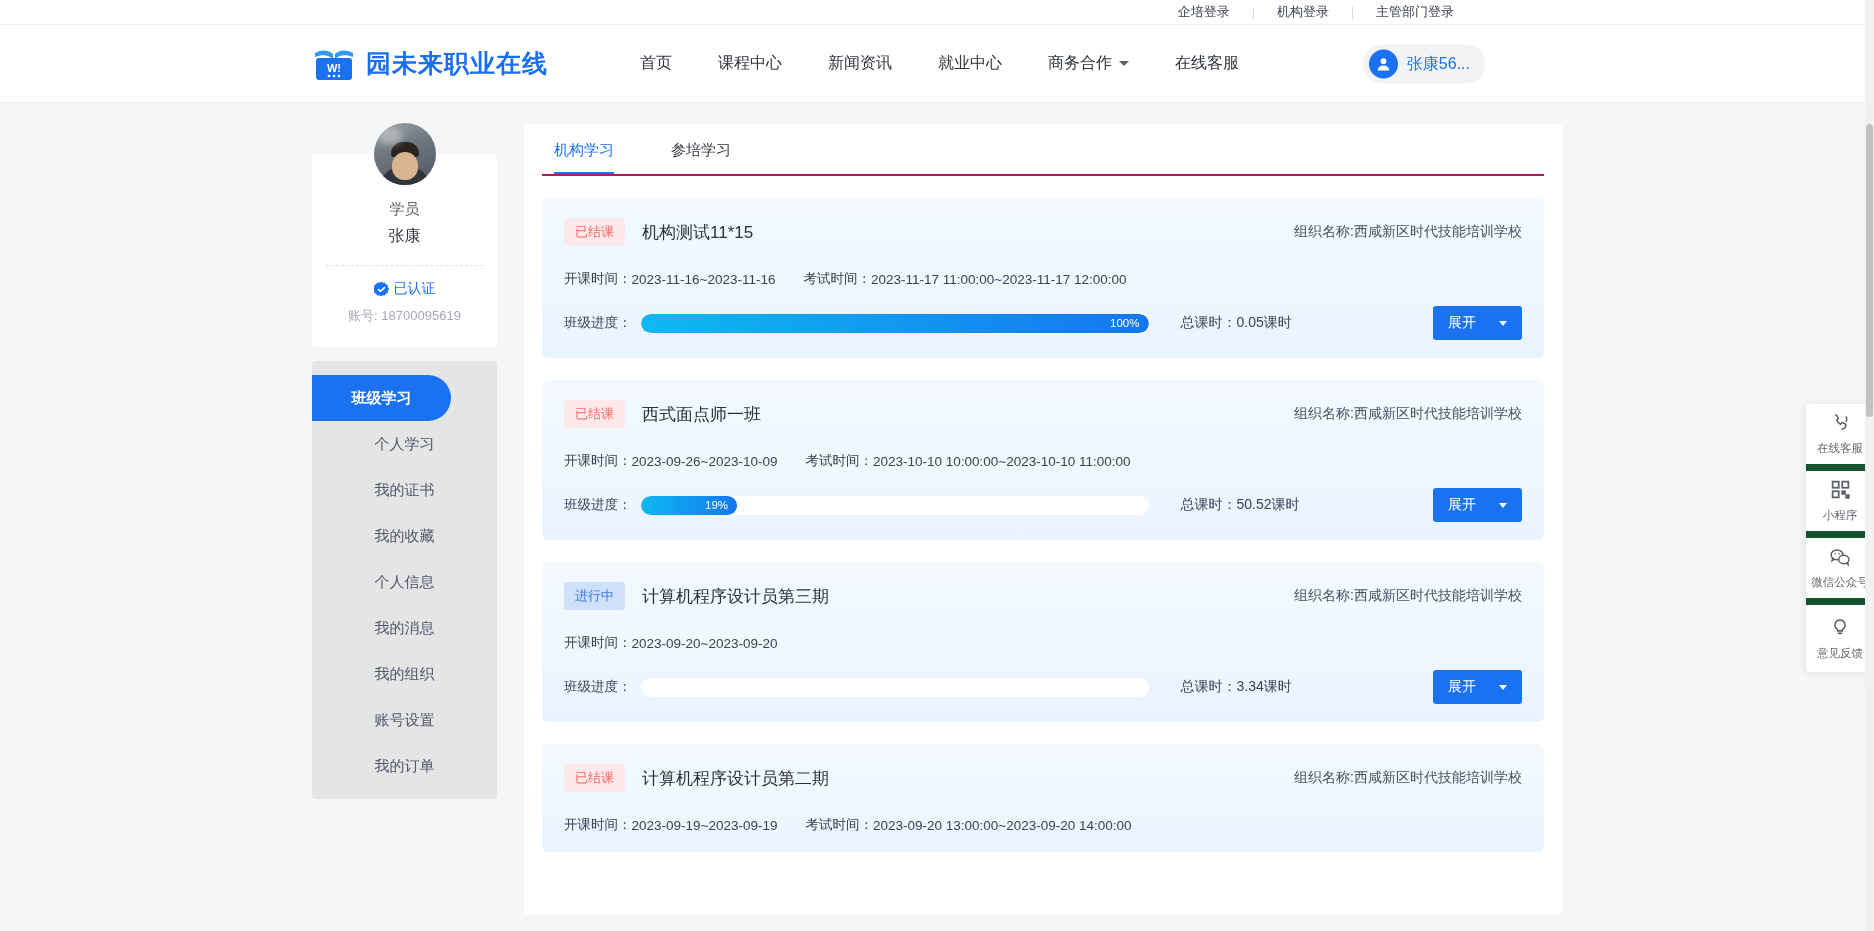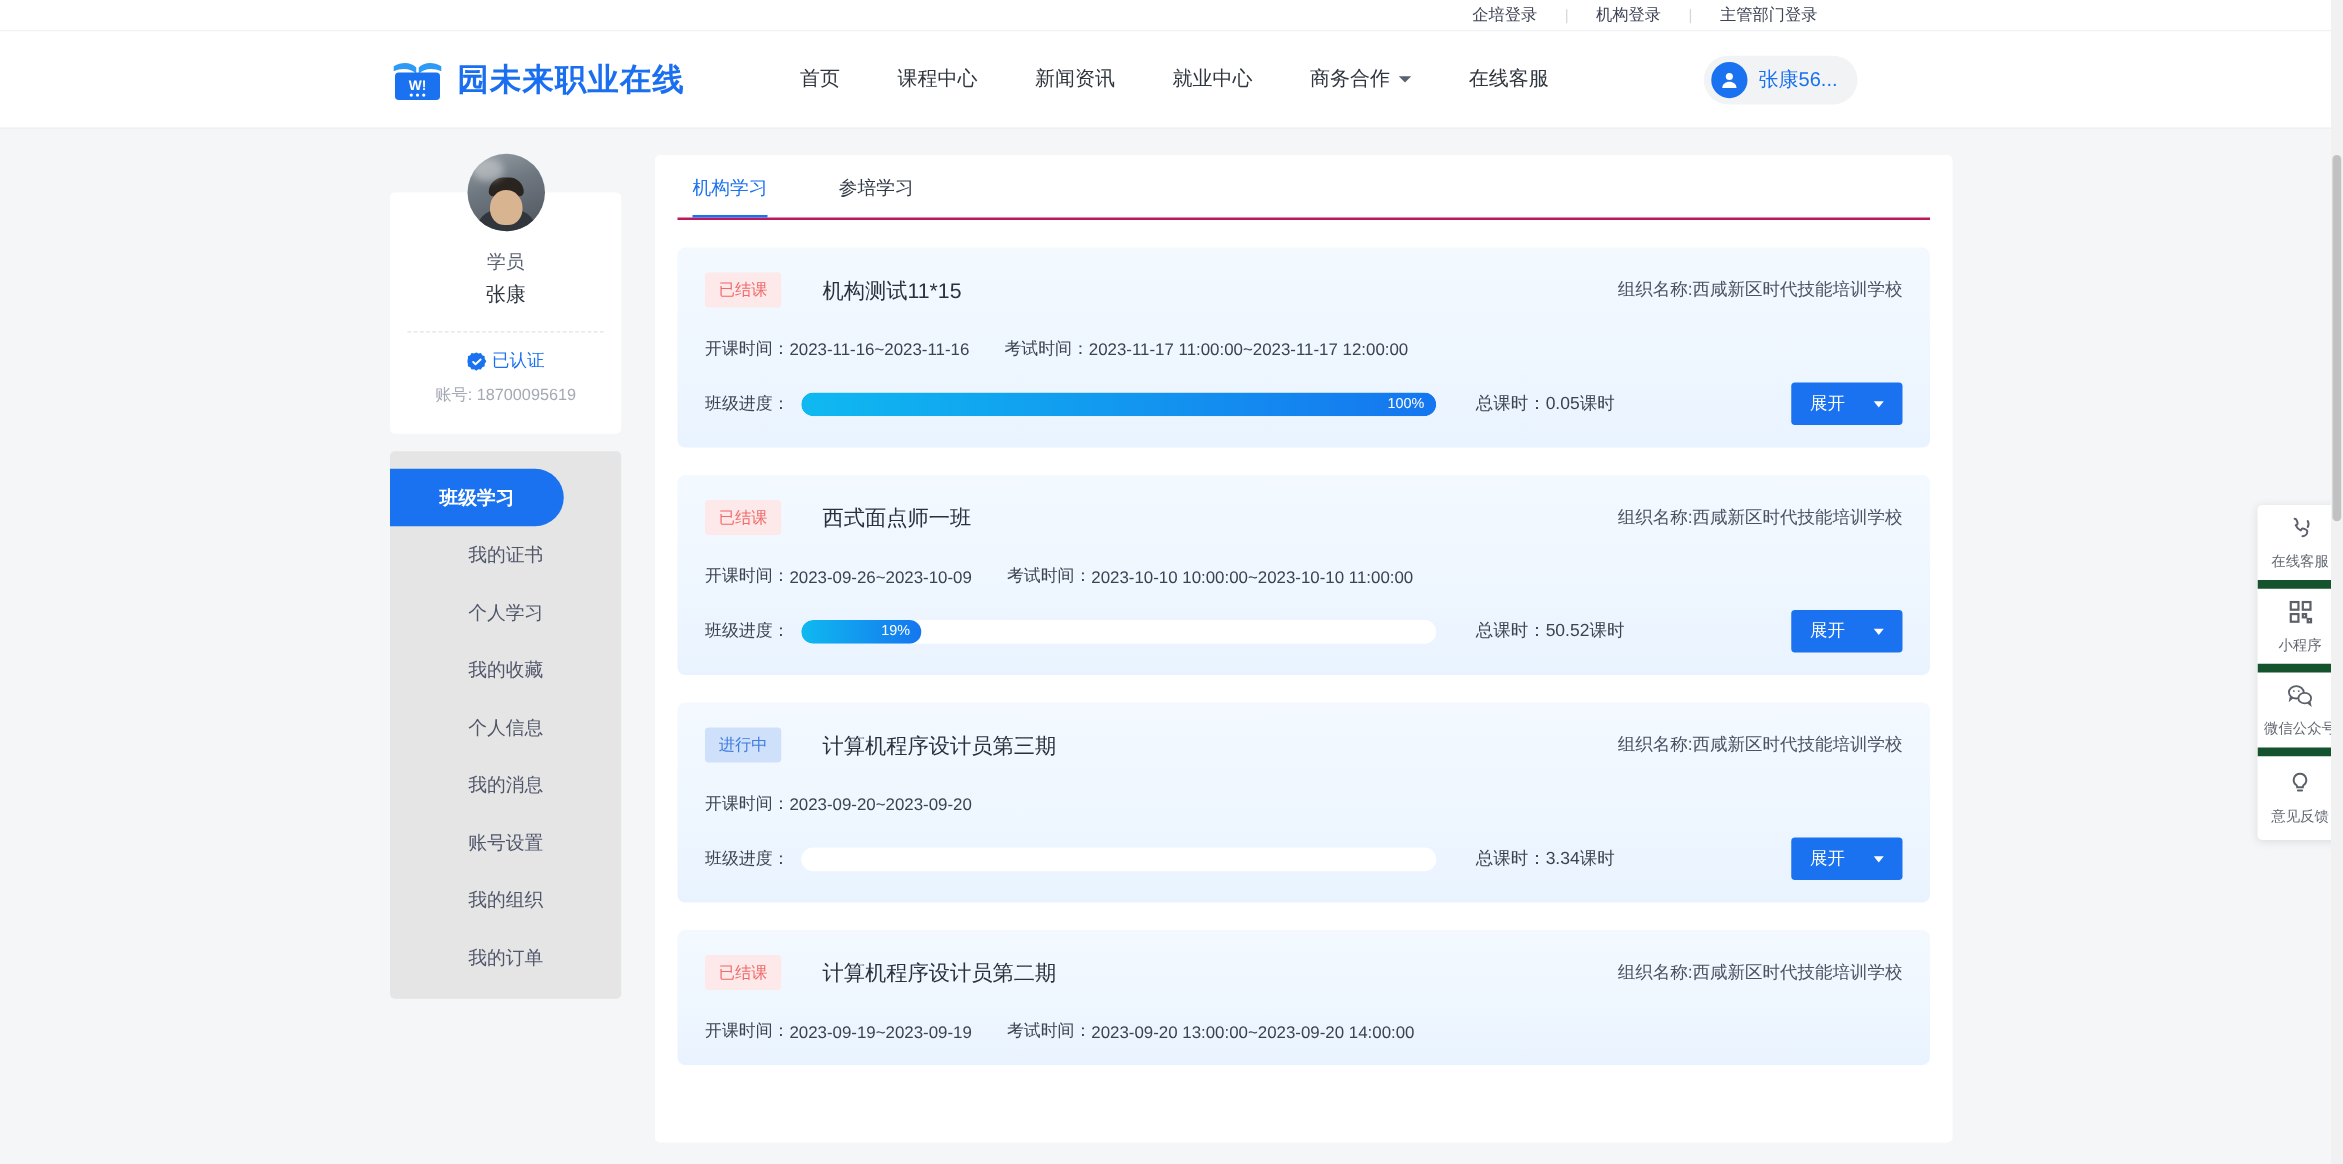--- a/index.html
+++ b/index.html
@@ -131,21 +131,21 @@
   .tab.active::after {
     content: ""; position: absolute; left: 0; right: 0; bottom: -1px;
     height: 2px; background: #1a72f0;
   }
 
   .card {
     margin: 22px 0 0 0; border-radius: 6px; padding: 20px 22px 18px 22px;
     background: linear-gradient(180deg,#f3f9ff 0%,#eef6ff 60%,#e9f3ff 100%);
     position: relative;
   }
-  .card-top { display: flex; align-items: center; gap: 16px; }
+  .card-top { display: flex; align-items: center; }
   .badge {
     font-size: 13px; padding: 5px 11px; border-radius: 3px; flex: none;
     white-space: nowrap;
   }
   .badge.finished { background: #fde9e9; color: #f06a6a; }
   .badge.ongoing  { background: #cfe0fb; color: #3d7ce0; }
   .card-title { font-size: 17px; color: #2b313c; margin-left: 17px; white-space: nowrap; }
   .card-org {
     margin-left: auto; font-size: 14px; color: #4a5160; white-space: nowrap;
   }
@@ -279,39 +279,39 @@
         <span class="verified-text">已认证</span>
       </div>
       <div class="prof-account">账号: 18700095619</div>
     </div>
 
     <div class="menu-card">
       <div class="menu-item active">
         <span>班级学习</span>
       </div>
       <div class="menu-item">
+        <span>个人学习</span>
+      </div>
+      <div class="menu-item">
         <span>我的证书</span>
       </div>
       <div class="menu-item">
-        <span>个人学习</span>
-      </div>
-      <div class="menu-item">
         <span>我的收藏</span>
       </div>
       <div class="menu-item">
         <span>个人信息</span>
       </div>
       <div class="menu-item">
         <span>我的消息</span>
       </div>
       <div class="menu-item">
+        <span>我的组织</span>
+      </div>
+      <div class="menu-item">
         <span>账号设置</span>
-      </div>
-      <div class="menu-item">
-        <span>我的组织</span>
       </div>
       <div class="menu-item">
         <span>我的订单</span>
       </div>
     </div>
   </div>
 
   <div class="content">
     <div class="tabs">
       <div class="tab active">

